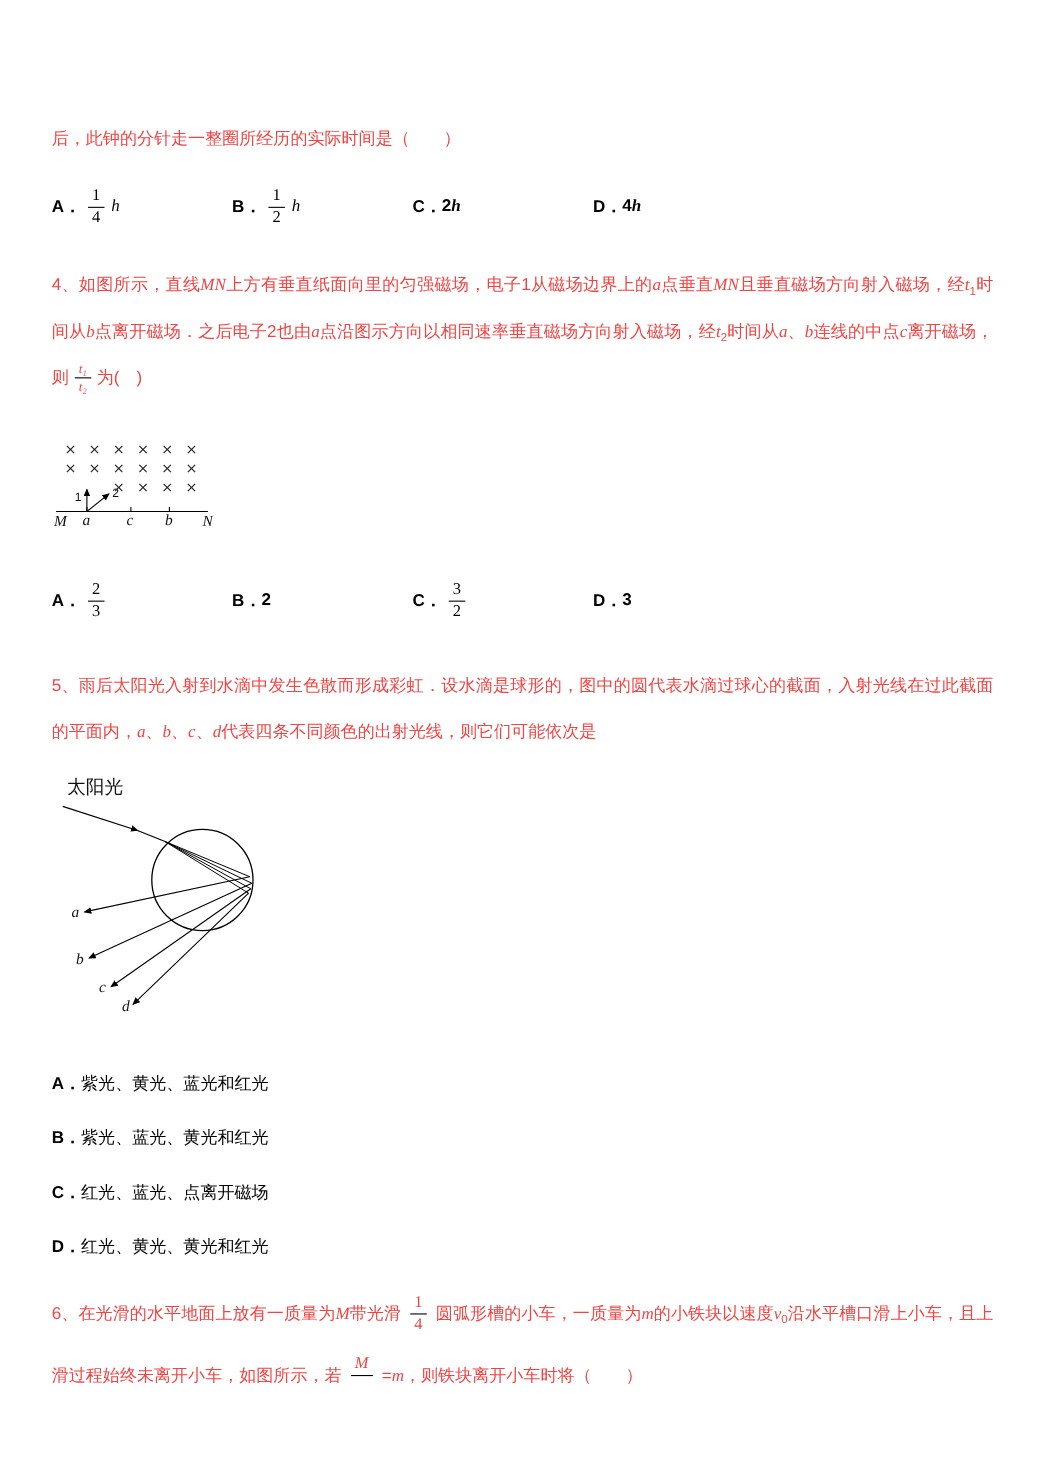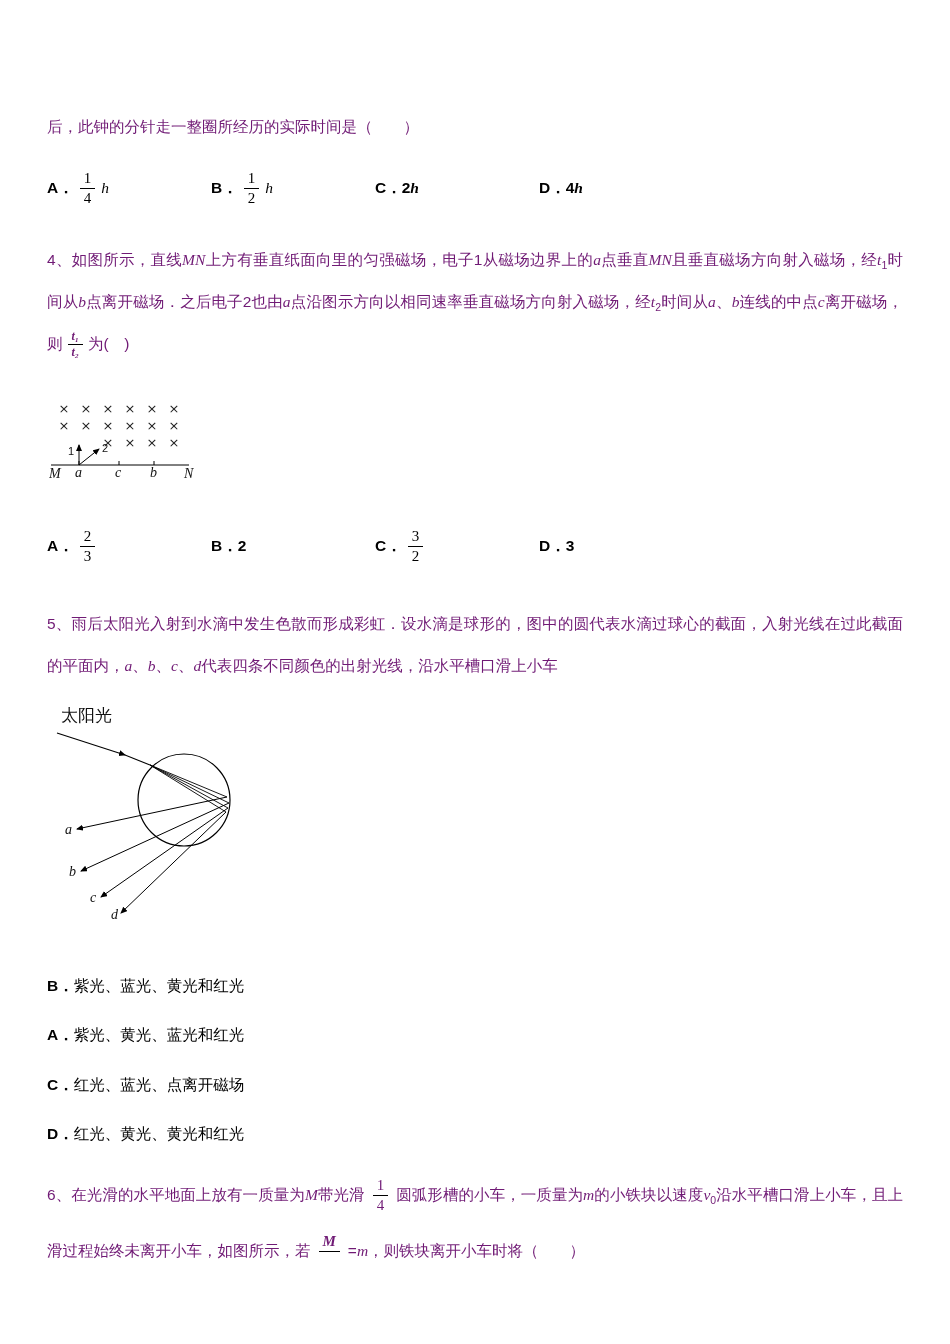--- a/index.html
+++ b/index.html
@@ -8,37 +8,37 @@
     background: #ffffff; color: #000;
     font-family: "Liberation Sans", "DejaVu Sans", sans-serif;
     overflow: hidden;
   }
   .page { padding: 90px 47px 0 47px; }
 
   .para {
     font-size: 15.5px;
     line-height: 42px;
     text-align: justify;
-    color: #701a75;
+    color: #ef4444;
   }
   .para.q6 { line-height: 56px; }
 
   .it { font-style: italic; font-family: "Liberation Serif", "DejaVu Serif", serif; }
   .bd { font-weight: bold; }
   sub { font-size: 10.5px; line-height: 0; }
 
   .frac {
     display: inline-block; vertical-align: middle; text-align: center;
     margin: 2px 8px; font-family: "Liberation Serif", "DejaVu Serif", serif;
     font-size: 15px; line-height: 1.25;
   }
   .frac .num { display: block; border-bottom: 1.2px solid #000; padding: 0 4px; }
   .frac .den { display: block; padding: 0 4px; }
   .frac.sm  { font-size: 12px; margin: 0 5px; }
-  .frac.itl { font-style: italic; font-weight: bold; }
+  .frac.itl { font-style: italic; }
 
   .optrow { display: flex; align-items: center; margin-top: 6px; min-height: 50px; font-size: 15.5px; }
   .optrow .opt { width: 164px; display: flex; align-items: center; }
   .optrow .opt:last-child { width: auto; }
   .optrow .opt .frac { margin: 0 6px; }
 
   .optlist { margin-top: 40px; }
   .optlist .opt-line { font-size: 15.5px; line-height: 34px; }
 
   svg { display: block; }
@@ -154,21 +154,21 @@
           <span class="num">3</span>
           <span class="den">2</span>
         </span>
       </div>
     <div class="opt">
         <span class="bd">D．</span>
         <span class="bd">3</span>
       </div>
   </div>
 
-  <p class="para mt-q5"><span>5、雨后太阳光入射到水滴中发生色散而形成彩虹．设水滴是球形的，图中的圆代表水滴过球心的截面，入射光线在过此截面的平面内，</span><span class="it">a</span><span>、</span><span class="it">b</span><span>、</span><span class="it">c</span><span>、</span><span class="it">d</span><span>代表四条不同颜色的出射光线，沿水平槽口滑上小车</span></p>
+  <p class="para mt-q5"><span>5、雨后太阳光入射到水滴中发生色散而形成彩虹．设水滴是球形的，图中的圆代表水滴过球心的截面，入射光线在过此截面的平面内，</span><span class="it">a</span><span>、</span><span class="it">b</span><span>、</span><span class="it">c</span><span>、</span><span class="it">d</span><span>代表四条不同颜色的出射光线，则它们可能依次是</span></p>
 
   <svg class="diag2" width="235" height="226" viewBox="0 0 235 226">
     <defs>
       <marker id="ah2" markerWidth="9" markerHeight="9" refX="6" refY="3" orient="auto" markerUnits="userSpaceOnUse">
         <path d="M0,0 L7,3 L0,6 Z" fill="#000"></path>
       </marker>
     </defs>
     <text class="sunl" x="6" y="18">太阳光</text>
     <circle cx="129" cy="97" r="46" fill="none" stroke="#000" stroke-width="1.2"></circle>
     <g stroke="#000" stroke-width="1.1">
@@ -187,21 +187,21 @@
       <line x1="173" y1="105" x2="46" y2="194" marker-end="url(#ah2)"></line>
       <line x1="171" y1="109" x2="66" y2="210" marker-end="url(#ah2)"></line>
     </g>
     <text class="dlabel" x="10" y="131">a</text>
     <text class="dlabel" x="14" y="173">b</text>
     <text class="dlabel" x="35" y="199">c</text>
     <text class="dlabel" x="56" y="216">d</text>
   </svg>
 
   <div class="optlist">
+    <p class="opt-line"><span class="bd">A．</span><span>紫光、黄光、蓝光和红光</span></p>
     <p class="opt-line"><span class="bd">B．</span><span>紫光、蓝光、黄光和红光</span></p>
-    <p class="opt-line"><span class="bd">A．</span><span>紫光、黄光、蓝光和红光</span></p>
     <p class="opt-line"><span class="bd">C．</span><span>红光、蓝光、点离开磁场</span></p>
     <p class="opt-line"><span class="bd">D．</span><span>红光、黄光、黄光和红光</span></p>
   </div>
 
   <p class="para q6 mt-q6"><span>6、在光滑的水平地面上放有一质量为</span><span class="it">M</span><span>带光滑</span><span class="frac"><span class="num">1</span><span class="den">4</span></span><span>圆弧形槽的小车，一质量为</span><span class="it">m</span><span>的小铁块以速度</span><span class="it">v</span><sub>0</sub><span>沿水平槽口滑上小车，且上滑过程始终未离开小车，如图所示，若</span><span class="frac itl"><span class="num">M</span><span class="den">&nbsp;</span></span><span>=</span><span class="it">m</span><span>，则铁块离开小车时将（　　）</span></p>
 
 </div>
 
 </body></html>

